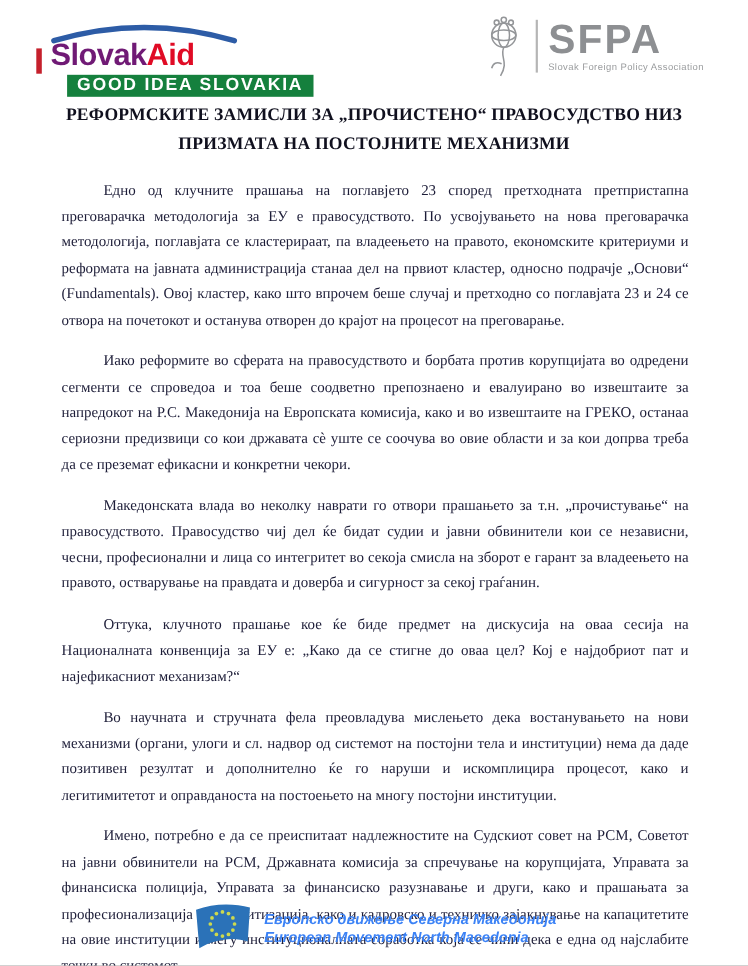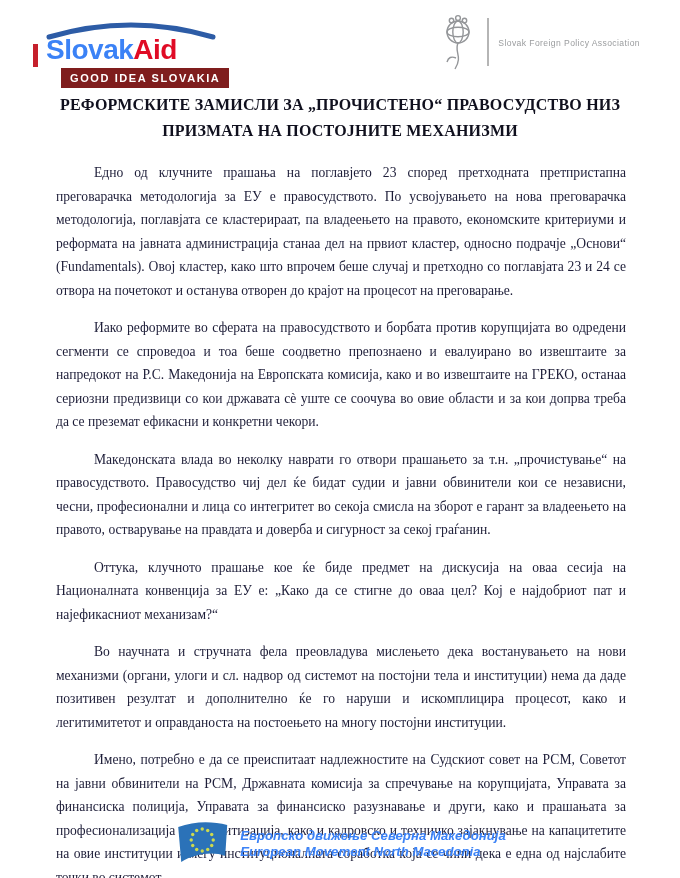--- a/index.html
+++ b/index.html
@@ -16,28 +16,28 @@
     position:absolute;left:33px;top:44px;width:5px;height:23px;
     background:#c5202c;
   }
   .slovakaid{position:absolute;left:46px;top:16px;width:172px;}
   .slovakaid .arc{display:block;margin:0 0 -4px 0;}
   .slovakaid-text{
     font-family:"Liberation Sans", sans-serif;
     font-weight:bold;font-size:28px;line-height:28px;letter-spacing:-0.5px;
     white-space:nowrap;
   }
-  .slovak{color:#3b82f6;}
+  .slovak{color:#701a75;}
   .aid{color:#e00b25;}
   .tagline{display:flex;align-items:stretch;margin:4px 0 0 15px;height:20px;}
   .tag-red{width:7px;background:#c5202c;}
   .tag-blue{
-    background:#7f1d1d;color:#ffffff;
+    background:#15803d;color:#ffffff;
     font-family:"Liberation Sans", sans-serif;
-    font-weight:bold;font-size:11px;line-height:20px;
+    font-weight:bold;font-size:16px;line-height:20px;
     letter-spacing:1.6px;padding:0 9px;white-space:nowrap;
   }
   .sfpa{position:absolute;right:40px;top:12px;display:flex;align-items:center;}
   .sfpa-icon{margin-right:8px;}
   .sfpa-divider{width:2px;height:48px;background:#b5b5b5;margin-right:9px;}
   .sfpa-acronym{
     font-family:"Liberation Sans", sans-serif;
     font-weight:bold;font-size:37px;line-height:36px;letter-spacing:2px;
     color:#8d8f92;
   }
@@ -96,20 +96,21 @@
         <circle cx="14.5" cy="8.5" r="2.2"></circle>
         <circle cx="27.5" cy="8.5" r="2.2"></circle>
         <circle cx="21" cy="20" r="11"></circle>
         <ellipse cx="21" cy="20" rx="5.2" ry="11"></ellipse>
         <ellipse cx="21" cy="20" rx="11" ry="4.8"></ellipse>
         <path d="M21 31 C 17 40, 26 44, 18 57"></path>
         <path d="M19 46 q -7 -3 -9 4"></path>
       </svg>
       <div class="sfpa-divider"></div>
       <div>
+        <div class="sfpa-acronym">SFPA</div>
         <div class="sfpa-subtitle">Slovak Foreign Policy Association</div>
       </div>
     </div>
   </header>
 
   <h1 class="title">РЕФОРМСКИТЕ ЗАМИСЛИ ЗА „ПРОЧИСТЕНО“ ПРАВОСУДСТВО НИЗ ПРИЗМАТА НА ПОСТОЈНИТЕ МЕХАНИЗМИ</h1>
 
   <main class="docbody">
     <p>Едно од клучните прашања на поглавјето 23 според претходната претпристапна преговарачка методологија за ЕУ е правосудството. По усвојувањето на нова преговарачка методологија, поглавјата се кластерираат, па владеењето на правото, економските критериуми и реформата на јавната администрација станаа дел на првиот кластер, односно подрачје „Основи“ (Fundamentals). Овој кластер, како што впрочем беше случај и претходно со поглавјата 23 и 24 се отвора на почетокот и останува отворен до крајот на процесот на преговарање.</p>
     <p>Иако реформите во сферата на правосудството и борбата против корупцијата во одредени сегменти се спроведоа и тоа беше соодветно препознаено и евалуирано во извештаите за напредокот на Р.С. Македонија на Европската комисија, како и во извештаите на ГРЕКО, останаа сериозни предизвици со кои државата сè уште се соочува во овие области и за кои допрва треба да се преземат ефикасни и конкретни чекори.</p>

